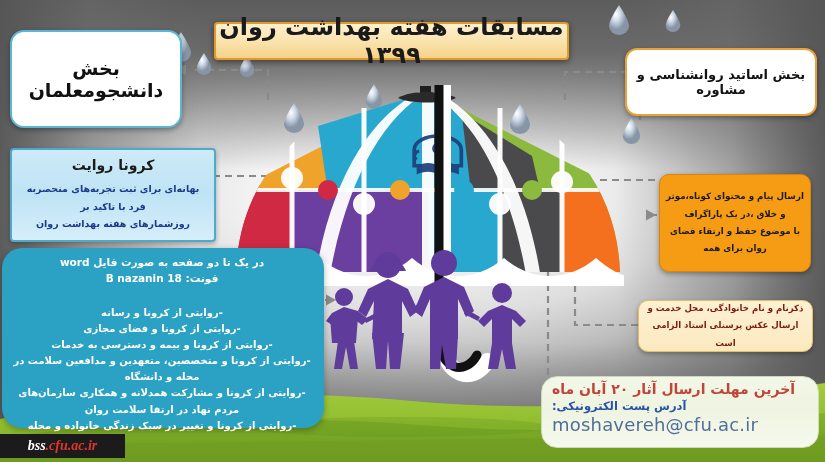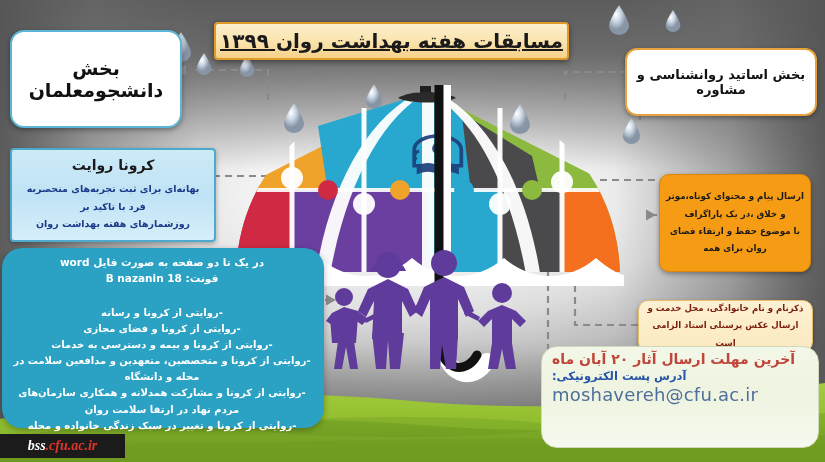--- a/index.html
+++ b/index.html
@@ -58,21 +58,21 @@
   }
   #box-professors .t{font-size:13px;font-weight:bold;color:#111;}
 
   
   #title-banner{
     left:214px;top:22px;width:355px;height:38px;
     background:linear-gradient(to bottom,#fdf0cf 0%,#fae2ab 55%,#f6d289 100%);
     border:2px solid #e09a2a;border-radius:4px;
     box-shadow:0 2px 6px rgba(0,0,0,.45);
   }
-  #title-banner .t{font-size:20px;font-weight:bold;color:#1a1a1a;text-decoration:underline;}
+  #title-banner .t{font-size:24px;font-weight:bold;color:#1a1a1a;}
 
   
   #box-korona{
     left:10px;top:148px;width:206px;height:94px;
     background:linear-gradient(to bottom,#cdeaf7 0%,#bfe3f5 50%,#d6eefa 100%);
     border:2px solid #4fa9cc;border-radius:4px;
     box-shadow:0 2px 5px rgba(0,0,0,.3);
     padding:4px 8px;
   }
   #box-korona .hd{font-size:14px;font-weight:bold;color:#1a1a1a;margin-bottom:7px;}
@@ -105,21 +105,21 @@
     right:12px;top:300px;width:175px;height:52px;
     background:linear-gradient(to bottom,#fdf1d4 0%,#fbe9bf 100%);
     border:1px solid #e6bb6a;border-radius:10px;
     box-shadow:0 2px 4px rgba(0,0,0,.3);
     padding:2px 6px;
   }
   #box-note .li{font-size:8.6px;font-weight:bold;color:#7a1d0f;line-height:2.0;}
 
   
   #box-contact{
-    right:6px;bottom:14px;width:278px;height:102px;
+    right:6px;bottom:14px;width:278px;height:72px;
     background:linear-gradient(to bottom,#f3f7e8 0%,#eef4e0 45%,#f6f9ee 100%);
     border:1px solid #cfd9bb;border-top-left-radius:16px;border-top-right-radius:16px;
     border-bottom-left-radius:16px;border-bottom-right-radius:16px;
     align-items:flex-end;padding:4px 12px 4px 10px;justify-content:flex-start;
   }
   #box-contact .deadline{font-size:14px;font-weight:bold;color:#c0453a;direction:rtl;}
   #box-contact .emlabel{font-size:11.5px;font-weight:bold;color:#2753a8;margin-top:2px;direction:rtl;}
   #box-contact .email{font-size:18px;color:#4f6f9a;direction:ltr;letter-spacing:.2px;margin-top:1px;}
 
   

